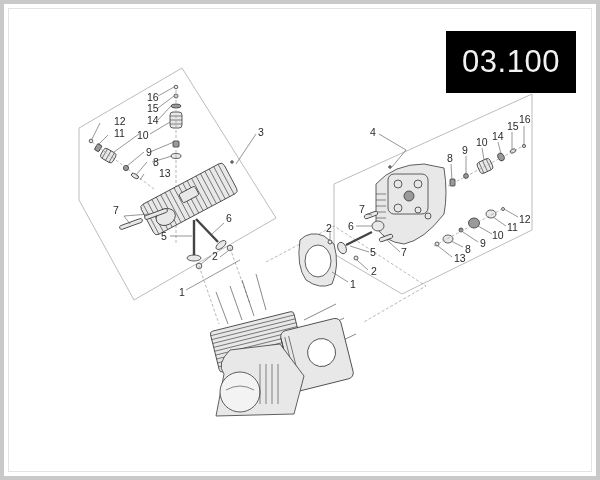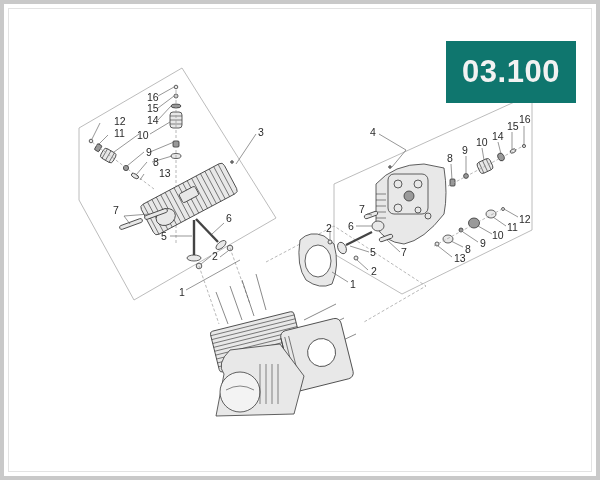--- a/index.html
+++ b/index.html
@@ -1,19 +1,19 @@
 <!DOCTYPE html>
 <html><head>
   <meta charset="utf-8">
   <style>
     html, body { margin: 0; padding: 0; }
     body { width: 600px; height: 480px; background: #ffffff; overflow: hidden; font-family: "Liberation Sans", sans-serif; }
     .frame { position: absolute; left: 0; top: 0; width: 600px; height: 480px; box-sizing: border-box; border: 4px solid #c9c9c9; background: #ffffff; }
     .inner-border { position: absolute; left: 4px; top: 4px; right: 4px; bottom: 4px; border: 1px solid #e3e3e3; pointer-events: none; }
-    .code-badge { position: absolute; left: 442px; top: 37px; width: 130px; height: 62px; background: #0f766e; color: #f2f2f2; font-family: "Liberation Sans", sans-serif; font-weight: bold; font-size: 31px; display: flex; align-items: center; justify-content: center; letter-spacing: 0.5px; }
+    .code-badge { position: absolute; left: 442px; top: 27px; width: 130px; height: 62px; background: #000000; color: #f2f2f2; font-family: "Liberation Sans", sans-serif; font-weight: normal; font-size: 31px; display: flex; align-items: center; justify-content: center; letter-spacing: 0.5px; }
     svg.diagram { position: absolute; left: 0; top: 0; }
     .lbl { font-family: "Liberation Sans", sans-serif; font-size: 10.5px; fill: #2a2a2a; }
     .ln { stroke: #6a6a6a; stroke-width: 0.7; fill: none; }
     .box { stroke: #b4b4b4; stroke-width: 0.9; fill: none; }
     .dash { stroke: #9a9a9a; stroke-width: 0.7; fill: none; stroke-dasharray: 3 2; }
     .part { stroke: #3a3a3a; stroke-width: 0.8; fill: #e8e8e8; }
     .partd { stroke: #333; stroke-width: 0.8; fill: #9a9a9a; }
     .fin { stroke: #3a3a3a; stroke-width: 0.6; fill: none; }
   </style>
 </head>

